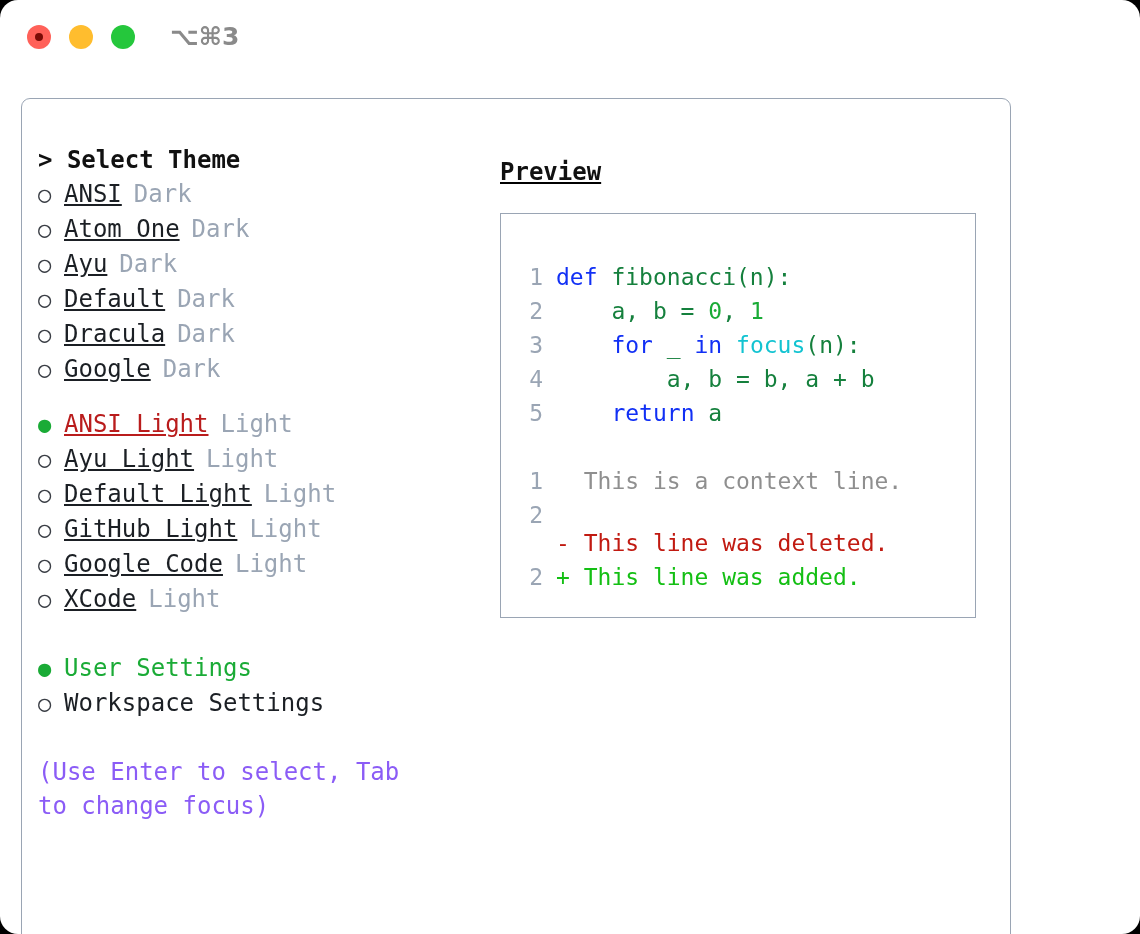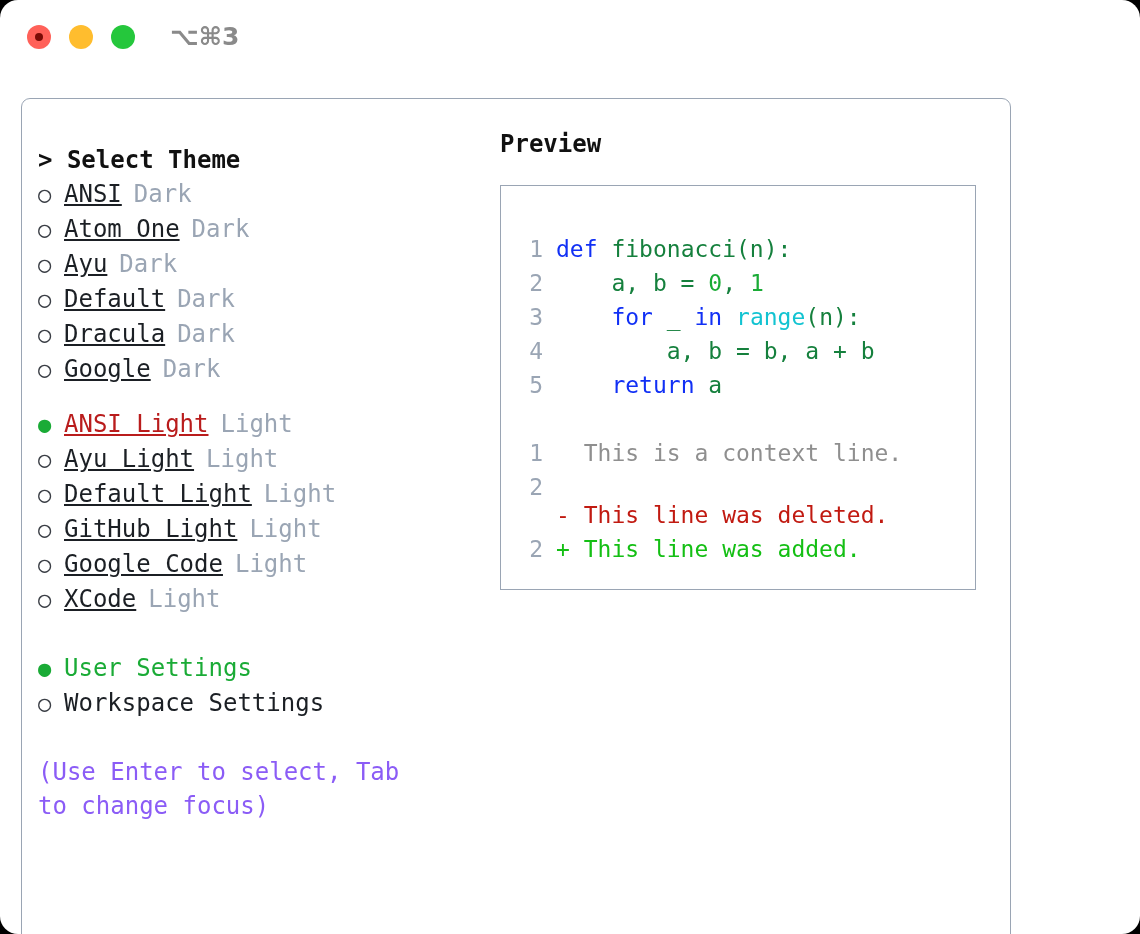--- a/index.html
+++ b/index.html
@@ -126,22 +126,23 @@
   .hint {
     margin-top: 34px;
     font-size: 24px;
     line-height: 34px;
     color: #8b5cf6;
     width: 400px;
   }
   
   .right-col {
     position: absolute;
-    left: 478px; top: 28px;
+    left: 478px; top: 56px;
     width: 490px;
+    text-decoration: underline;
   }
   .preview-box {
     margin-top: 24px;
     width: 476px;
     height: 405px;
     border: 1.6px solid #9aa5b4;
     box-sizing: border-box;
     position: relative;
   }
   .code-area {
@@ -218,21 +219,21 @@
 
       <div class="hint">(Use Enter to select, Tab to change focus)</div>
     </div>
 
     <div class="right-col">
       <div class="col-header">Preview</div>
       <div class="preview-box">
         <div class="code-area" id="code-area">
             <div class="code-line"><span class="lineno">1</span><span class="code-text"><span class="tok-kw">def</span><span class="tok-id"> fibonacci(n):</span></span></div>
             <div class="code-line"><span class="lineno">2</span><span class="code-text"><span class="tok-id">    a, b = </span><span class="tok-num">0</span><span class="tok-id">, </span><span class="tok-num">1</span></span></div>
-            <div class="code-line"><span class="lineno">3</span><span class="code-text"><span class="tok-id">    </span><span class="tok-kw">for</span><span class="tok-id"> _ </span><span class="tok-kw">in</span><span class="tok-id"> </span><span class="tok-fn">range</span><span class="tok-id">(n):</span></span></div>
+            <div class="code-line"><span class="lineno">3</span><span class="code-text"><span class="tok-id">    </span><span class="tok-kw">for</span><span class="tok-id"> _ </span><span class="tok-kw">in</span><span class="tok-id"> </span><span class="tok-fn">focus</span><span class="tok-id">(n):</span></span></div>
             <div class="code-line"><span class="lineno">4</span><span class="code-text"><span class="tok-id">        a, b = b, a + b</span></span></div>
             <div class="code-line"><span class="lineno">5</span><span class="code-text"><span class="tok-id">    </span><span class="tok-kw">return</span><span class="tok-id"> a</span></span></div>
           </div>
         <div class="diff-area" id="diff-area">
             <div class="code-line"><span class="lineno">1</span><span class="code-text diff-ctx">  This is a context line.</span></div>
             <div class="code-line"><span class="lineno">2</span><span class="code-text diff-del">- This line was deleted.</span></div>
             <div class="code-line"><span class="lineno">2</span><span class="code-text diff-add">+ This line was added.</span></div>
           </div>
       </div>
     </div>

